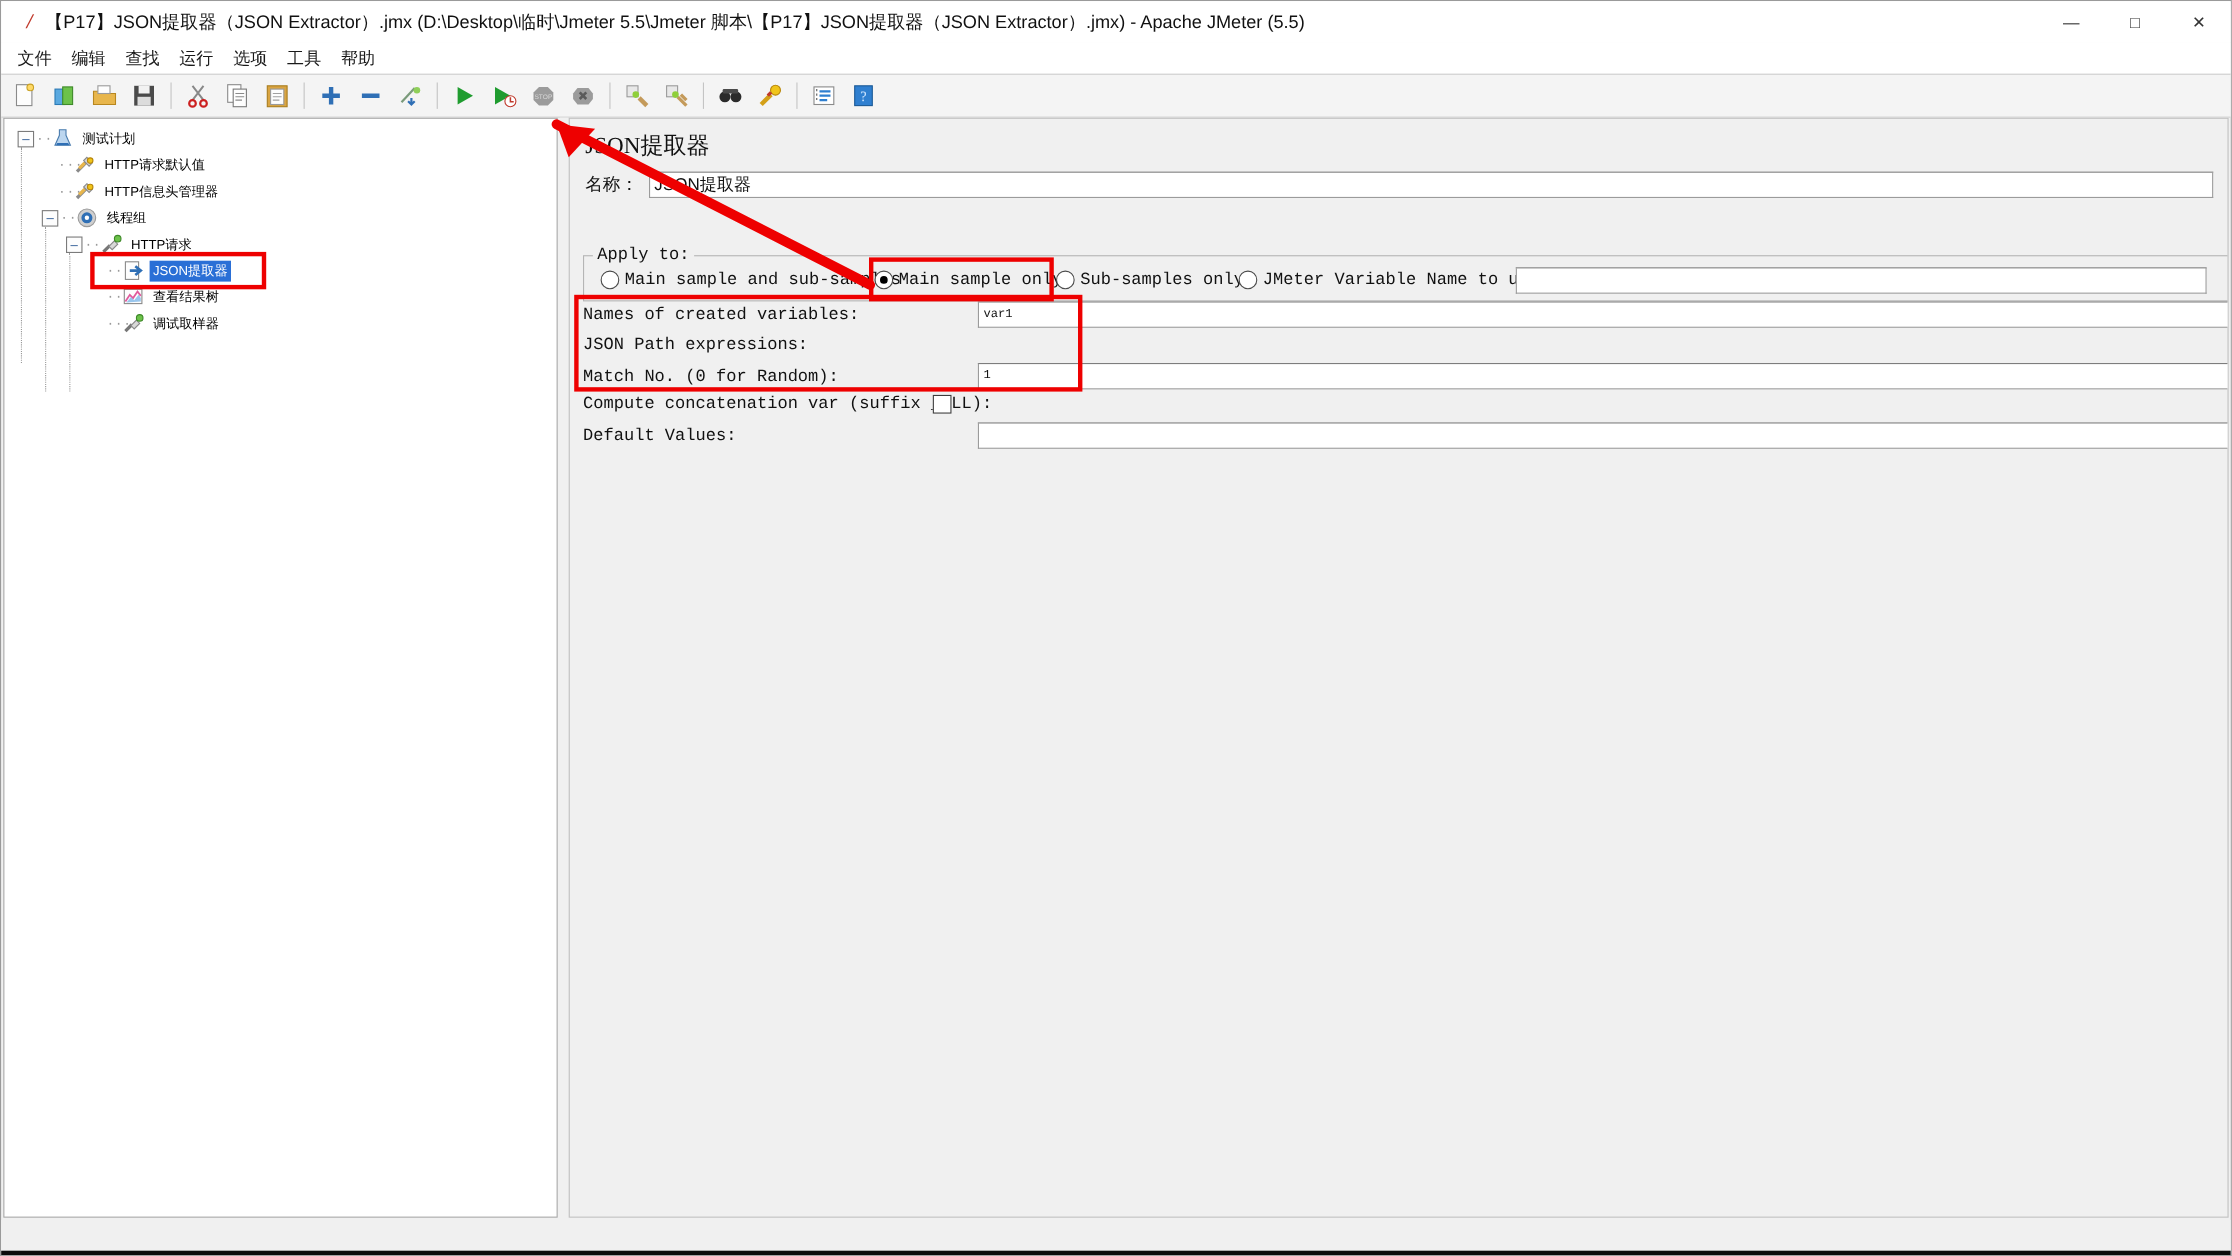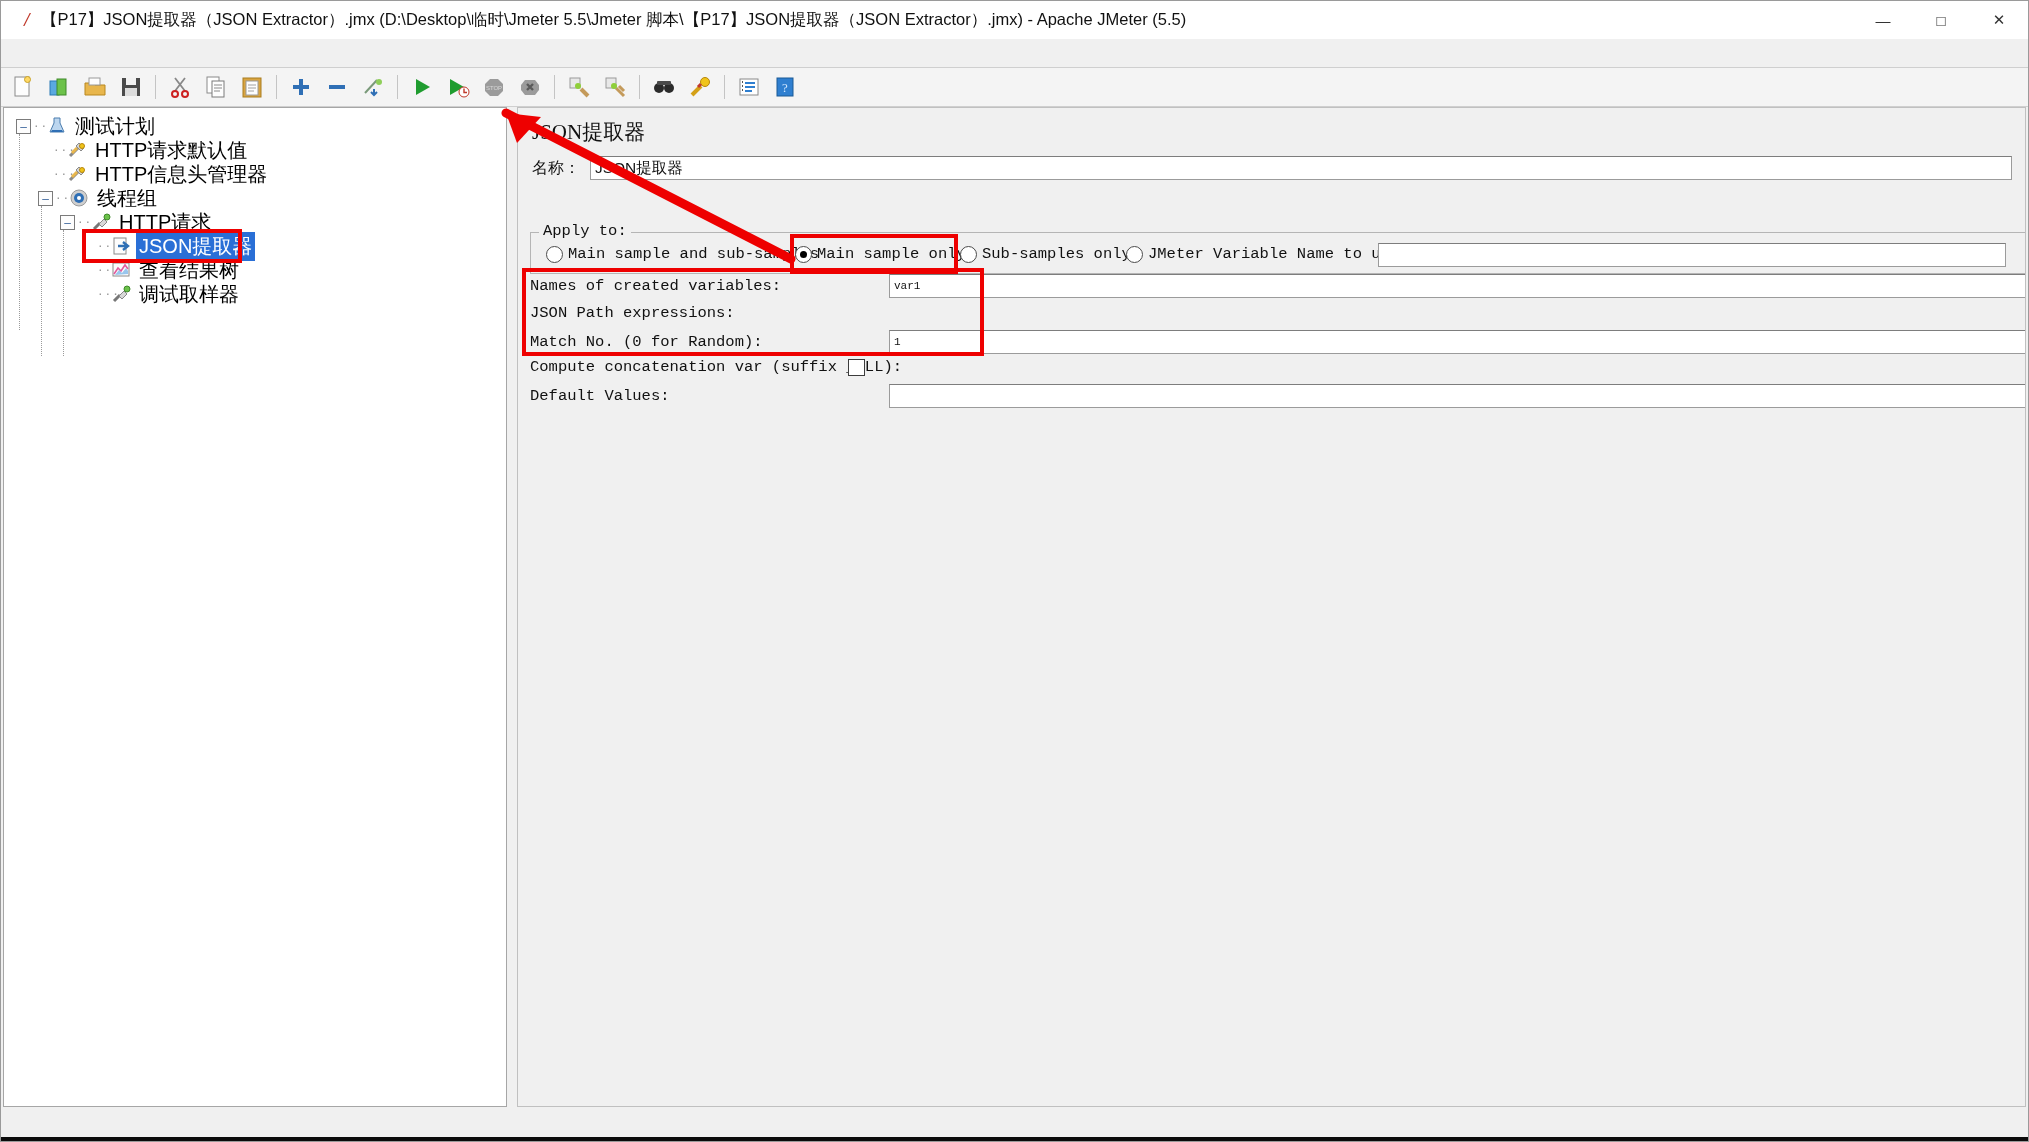--- a/index.html
+++ b/index.html
@@ -105,21 +105,21 @@
     display: flex; align-items: center; justify-content: center;
     font-size: 11px; line-height: 1; color: #1a4b8c;
     font-family: "DejaVu Sans Mono", monospace;
     margin-right: 2px; flex: 0 0 auto;
   }
   .toggle-spacer { width: 15px; flex: 0 0 auto; }
   .dots { width: 14px; flex: 0 0 auto; color: #999; font-size: 11px;
           letter-spacing:1px; font-family:"DejaVu Sans Mono",monospace; }
   .ticon { width: 22px; height: 20px; flex: 0 0 auto; position: relative; margin-right: 3px; }
   .tlabel {
-    font-size: 20px; color: #000;
+    font-size: 12px; color: #000;
     font-family: "Liberation Sans", sans-serif;
     padding: 1px 3px;
   }
   .tlabel.sel { background: #2a6fd6; color: #fff; }
   .vline {
     position: absolute; width: 0; border-left: 1px dotted #9a9a9a;
   }
 
   
   .panel-title {
@@ -213,20 +213,29 @@
   <div class="titlebar">
     <div class="title-icon">/</div>
     <div class="title-text">【P17】JSON提取器（JSON Extractor）.jmx (D:\Desktop\临时\Jmeter 5.5\Jmeter 脚本\【P17】JSON提取器（JSON Extractor）.jmx) - Apache JMeter (5.5)</div>
     <div class="win-btns">
       <div class="win-btn">—</div>
       <div class="win-btn">□</div>
       <div class="win-btn close">✕</div>
     </div>
   </div>
 
+  <div class="menubar">
+    <div class="menu-item">文件</div>
+    <div class="menu-item">编辑</div>
+    <div class="menu-item">查找</div>
+    <div class="menu-item">运行</div>
+    <div class="menu-item">选项</div>
+    <div class="menu-item">工具</div>
+    <div class="menu-item">帮助</div>
+  </div>
 
   <div class="toolbar">
 
     <div class="tb-btn">
       <svg width="24" height="24" viewBox="0 0 24 24">
           <rect x="4" y="2" width="14" height="19" fill="#fdfdfd" stroke="#8a8a8a"></rect>
           <circle cx="16.5" cy="4.5" r="3" fill="#ffd966" stroke="#c9a227"></circle>
         </svg>
     </div>
     <div class="tb-btn">

